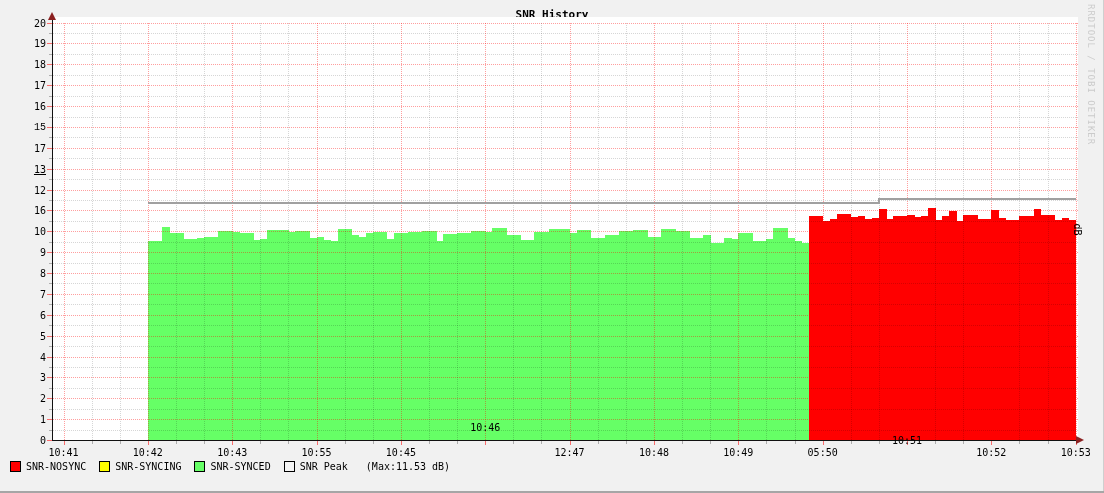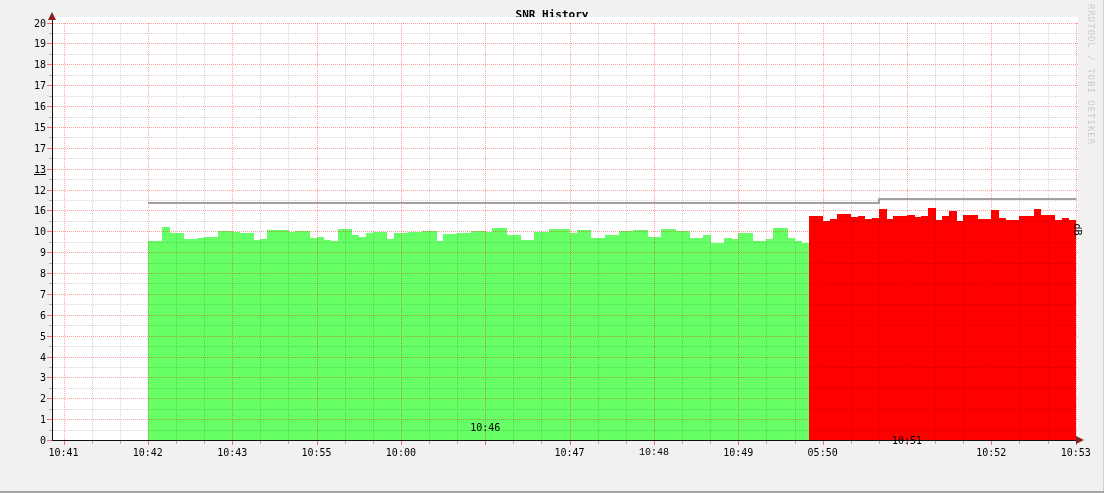--- a/index.html
+++ b/index.html
@@ -358,43 +358,62 @@
       <div class="y-tick-label" style="left: 14px; top: 330.65px;">5</div>
       <div class="y-tick-label" style="left: 14px; top: 309.78px;">6</div>
       <div class="y-tick-label" style="left: 14px; top: 288.91px;">7</div>
       <div class="y-tick-label" style="left: 14px; top: 268.04px;">8</div>
       <div class="y-tick-label" style="left: 14px; top: 247.17px;">9</div>
       <div class="y-tick-label" style="left: 14px; top: 226.3px;">10</div>
       <div class="y-tick-label" style="left: 14px; top: 205.43px;">16</div>
       <div class="y-tick-label" style="left: 14px; top: 184.56px;">12</div>
       <div class="y-tick-label" style="left: 14px; top: 163.69px; text-decoration: underline;">13</div>
       <div class="y-tick-label" style="left: 14px; top: 142.82px;">17</div>
-      <div class="y-tick-label" style="left: 14px; top: 121.95px;">15</div>
+      <div class="y-tick-label" style="left: 14px; top: 121.95px; font-family: Liberation Mono, monospace;">15</div>
       <div class="y-tick-label" style="left: 14px; top: 101.08px;">16</div>
       <div class="y-tick-label" style="left: 14px; top: 80.21px;">17</div>
       <div class="y-tick-label" style="left: 14px; top: 59.34px;">18</div>
       <div class="y-tick-label" style="left: 14px; top: 38.47px;">19</div>
       <div class="y-tick-label" style="left: 14px; top: 17.6px;">20</div>
     </div>
   <div id="x-labels">
       <div class="x-tick-label" style="left: 63.5px; top: 447px;">10:41</div>
       <div class="x-tick-label" style="left: 147.85px; top: 447px;">10:42</div>
       <div class="x-tick-label" style="left: 232.2px; top: 447px;">10:43</div>
       <div class="x-tick-label" style="left: 316.55px; top: 447px;">10:55</div>
-      <div class="x-tick-label" style="left: 400.9px; top: 447px;">10:00</div>
+      <div class="x-tick-label" style="left: 400.9px; top: 447px;">10:45</div>
       <div class="x-tick-label" style="left: 485.25px; top: 422px;">10:46</div>
-      <div class="x-tick-label" style="left: 569.6px; top: 447px;">10:47</div>
-      <div class="x-tick-label" style="left: 653.95px; top: 447px; font-family: Liberation Mono, monospace;">10:48</div>
+      <div class="x-tick-label" style="left: 569.6px; top: 447px;">12:47</div>
+      <div class="x-tick-label" style="left: 653.95px; top: 447px;">10:48</div>
       <div class="x-tick-label" style="left: 738.3px; top: 447px;">10:49</div>
       <div class="x-tick-label" style="left: 822.65px; top: 447px;">05:50</div>
       <div class="x-tick-label" style="left: 907px; top: 435px;">10:51</div>
       <div class="x-tick-label" style="left: 991.35px; top: 447px;">10:52</div>
       <div class="x-tick-label" style="left: 1075.7px; top: 447px;">10:53</div>
     </div>
 
   <div class="unit-label">dB</div>
   <div class="watermark">RRDTOOL / TOBI OETIKER</div>
 
+  <div class="legend">
+    <div class="legend-item">
+      <span class="swatch" style="background: rgb(255, 0, 0);"></span>
+      <span>SNR-NOSYNC</span>
+    </div>
+    <div class="legend-item">
+      <span class="swatch" style="background: rgb(255, 255, 0);"></span>
+      <span>SNR-SYNCING</span>
+    </div>
+    <div class="legend-item">
+      <span class="swatch" style="background: rgb(102, 255, 102);"></span>
+      <span>SNR-SYNCED</span>
+    </div>
+    <div class="legend-item">
+      <span class="swatch" style="background: rgb(244, 244, 244);"></span>
+      <span>SNR Peak</span>
+    </div>
+    <div class="legend-max">(Max:11.53 dB)</div>
+  </div>
 
 
   <div class="frame-right"></div>
   <div class="frame-bottom"></div>
 </div>
 
 </body></html>

